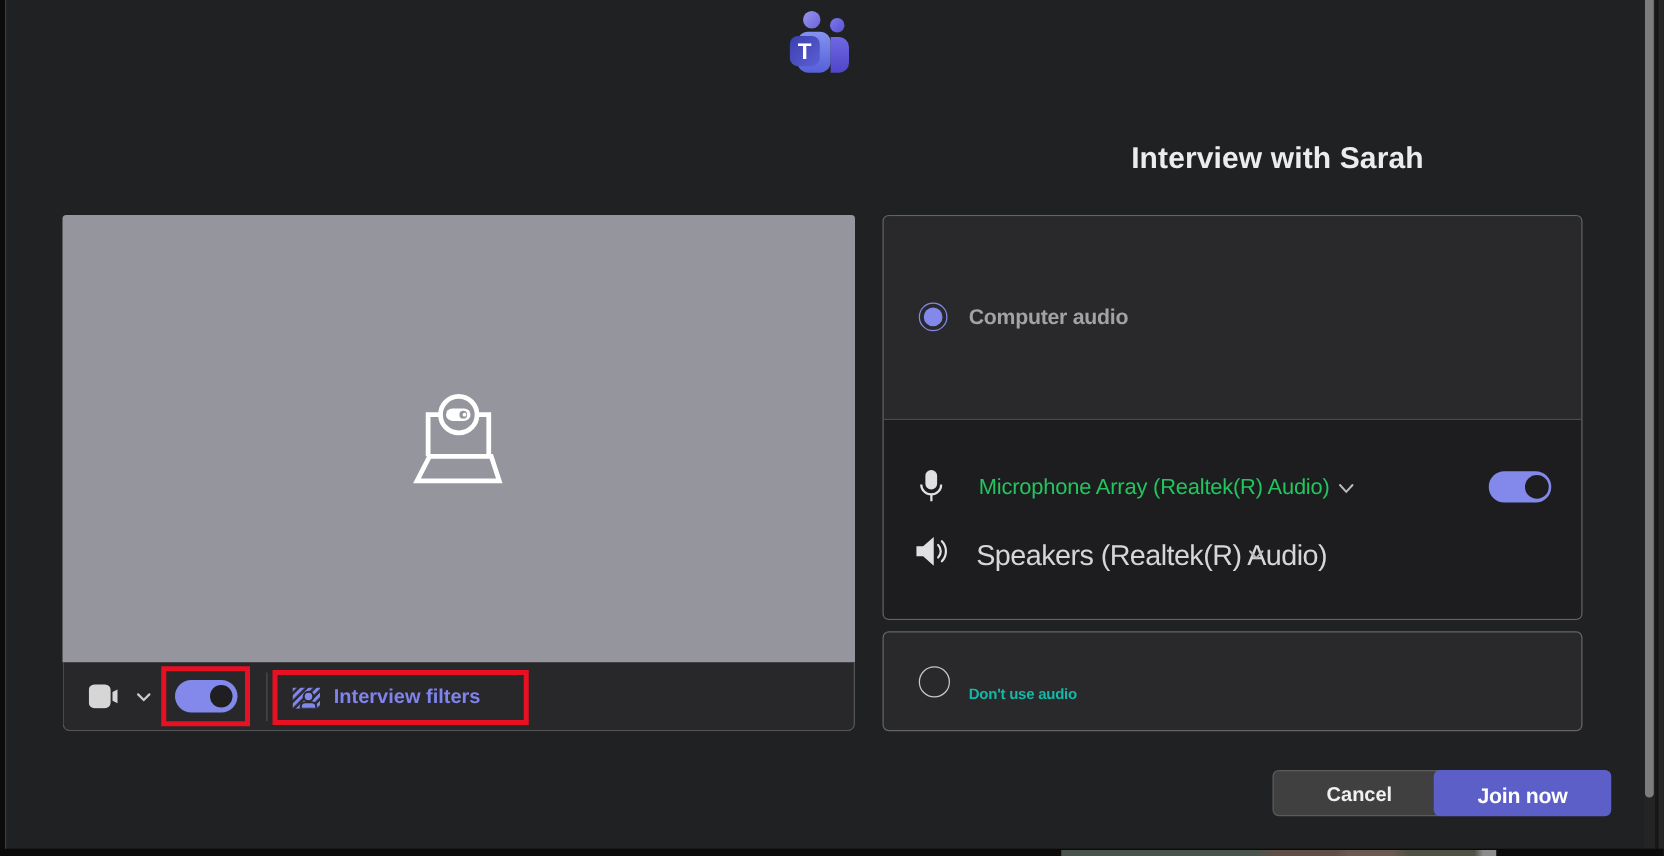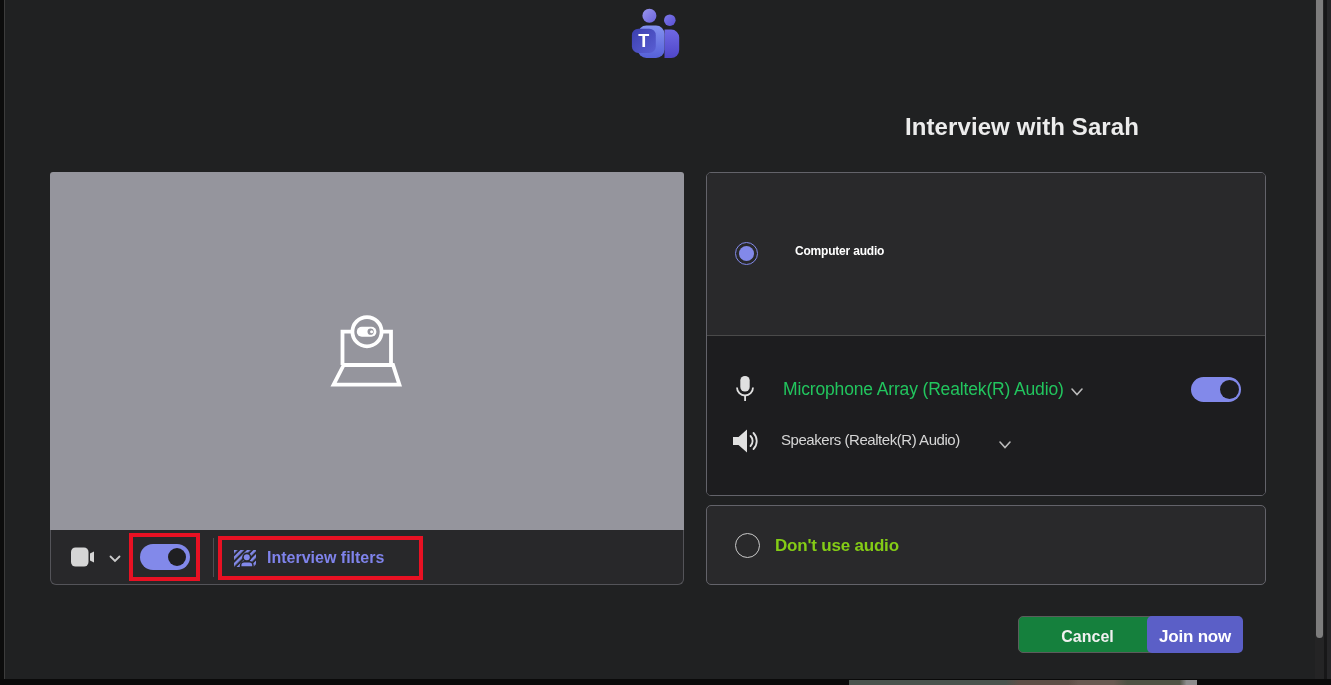--- a/index.html
+++ b/index.html
@@ -112,21 +112,21 @@
 
 <div class="abs" style="left:267px;top:549px;font-size:16px;font-weight:bold;color:#7f83eb;">Interview filters</div>
 
 <div class="abs" style="left:706px;top:172px;width:560px;height:324px;border:1px solid #63636a;border-radius:5px;overflow:hidden;">
   <div class="abs" style="left:0;top:0;width:558px;height:162px;background:#29292b;"></div>
   <div class="abs" style="left:0;top:162px;width:558px;height:160px;background:#1d1d1f;border-top:1px solid #4a4a4a;"></div>
 </div>
 
 <div class="abs" style="left:735px;top:242px;width:23px;height:23px;border:1.5px solid #8289ea;border-radius:50%;"></div>
 <div class="abs" style="left:739px;top:246px;width:15px;height:15px;background:#8289ea;border-radius:50%;"></div>
-<div class="abs" style="left:795px;top:244px;font-size:12px;font-weight:bold;color:#ffffff;letter-spacing:-0.2px;">Computer audio</div>
+<div class="abs" style="left:775px;top:244px;font-size:17px;font-weight:bold;color:#a3a3a3;letter-spacing:-0.2px;">Computer audio</div>
 
 <div class="abs" style="left:736px;top:376px;">
 <svg width="18" height="26" viewBox="0 0 18 26">
   <rect x="4.3" y="0" width="9.4" height="15.5" rx="4.6" fill="#e0e0e0"></rect>
   <path d="M1 11.5 a8 8 0 0 0 16 0" fill="none" stroke="#e0e0e0" stroke-width="1.8"></path>
   <rect x="8.2" y="20" width="1.8" height="5" fill="#e0e0e0"></rect>
 </svg>
 </div>
 <div class="abs" style="left:783px;top:379px;font-size:17.5px;color:#22c55e;letter-spacing:-0.15px;">Microphone Array (Realtek(R) Audio)</div>
 <div class="abs" style="left:1070px;top:383px;">
@@ -137,25 +137,25 @@
 <div class="abs" style="left:1191px;top:376.5px;width:50px;height:25px;background:#8289ea;border-radius:13px;">
   <div class="abs" style="right:2.5px;top:3px;width:19px;height:19px;background:#1d1d1f;border-radius:50%;"></div>
 </div>
 
 <div class="abs" style="left:733px;top:429px;">
 <svg width="25" height="24" viewBox="0 0 25 24">
   <path d="M0 8 h5.5 L14 0.5 v23 L5.5 16 H0 z" fill="#e0e0e0"></path>
   <path d="M17.5 7 a7 7 0 0 1 0 10 M20.5 4 a11.5 11.5 0 0 1 0 16" fill="none" stroke="#e0e0e0" stroke-width="1.8" stroke-linecap="round"></path>
 </svg>
 </div>
-<div class="abs" style="left:781px;top:431px;font-size:15px;color:#d6d6d6;letter-spacing:-0.45px;">Speakers (Realtek(R) Audio)</div>
+<div class="abs" style="left:781px;top:431px;font-size:23px;color:#d6d6d6;letter-spacing:-0.45px;">Speakers (Realtek(R) Audio)</div>
 <div class="abs" style="left:998px;top:435.5px;">
 <svg width="14" height="10" viewBox="0 0 14 10">
       <path d="M2 2 L7 7.5 L12 2" fill="none" stroke="#bbbbbb" stroke-width="1.6" stroke-linecap="round"></path>
     </svg>
 </div>
 
 <div class="abs" style="left:706px;top:505px;width:560px;height:80px;background:#29292b;border:1px solid #63636a;border-radius:5px;"></div>
 <div class="abs" style="left:734.5px;top:532.5px;width:25px;height:25px;border:1.5px solid #c8c8c8;border-radius:50%;"></div>
-<div class="abs" style="left:775px;top:536px;font-size:17px;font-weight:bold;color:#84cc16;letter-spacing:-0.2px;">Don't use audio</div>
+<div class="abs" style="left:775px;top:548px;font-size:12px;font-weight:bold;color:#14b8a6;letter-spacing:-0.2px;">Don't use audio</div>
 
-<div class="abs" style="left:1018px;top:616px;width:139px;height:37px;background:#15803d;border:1px solid #5c5c5c;border-radius:5px;color:#f0f0f0;font-size:16px;font-weight:bold;text-align:center;line-height:39px;">Cancel</div>
-<div class="abs" style="left:1147px;top:616px;width:96px;height:37px;background:#5b5fc7;border-radius:5px;color:#ffffff;font-size:17px;font-weight:bold;text-align:center;line-height:41px;letter-spacing:-0.2px;">Join now</div>
+<div class="abs" style="left:1018px;top:616px;width:139px;height:37px;background:#404040;border:1px solid #5c5c5c;border-radius:5px;color:#f0f0f0;font-size:16px;font-weight:bold;text-align:center;line-height:39px;">Cancel</div>
+<div class="abs" style="left:1147px;top:616px;width:142px;height:37px;background:#5b5fc7;border-radius:5px;color:#ffffff;font-size:17px;font-weight:bold;text-align:center;line-height:41px;letter-spacing:-0.2px;">Join now</div>
 
 </body></html>

